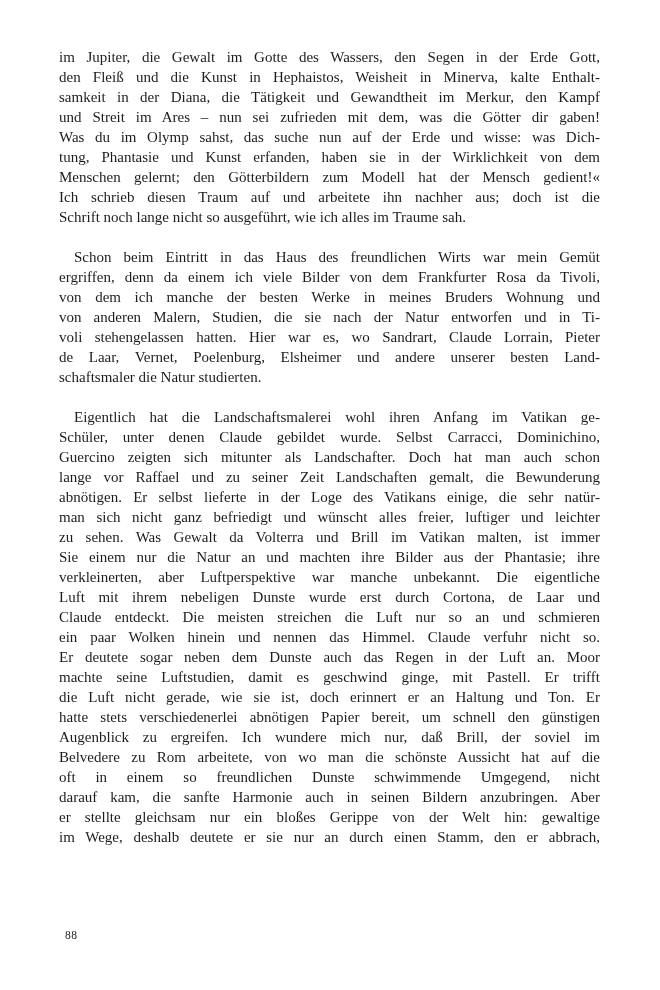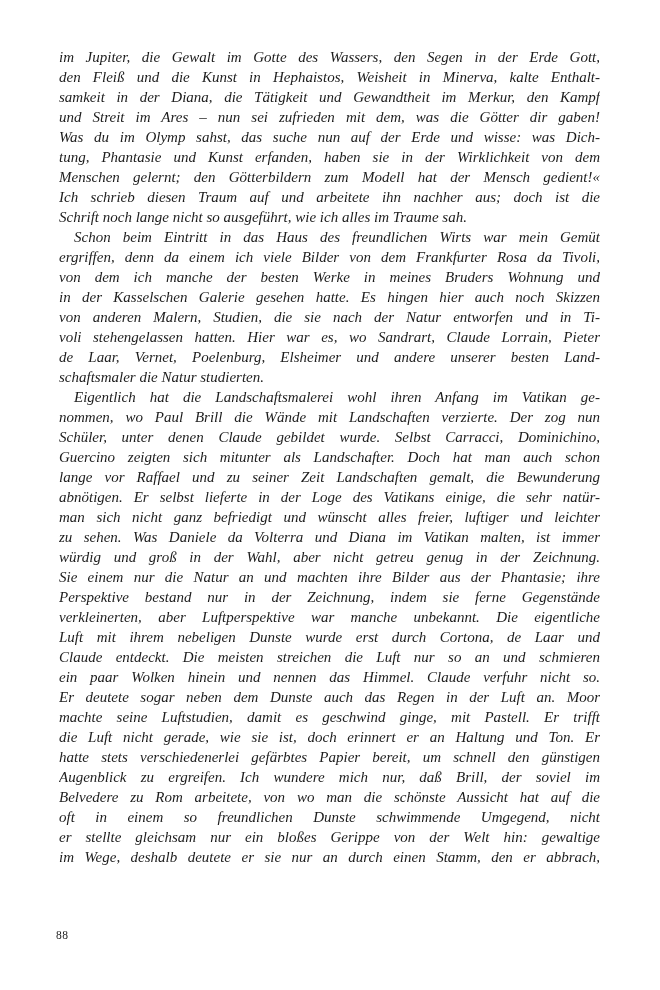--- a/index.html
+++ b/index.html
@@ -36,82 +36,80 @@
   .line {
     text-align: justify;
     text-align-last: justify;
     text-justify: inter-word;
     white-space: normal;
     height: 20px;
     overflow: hidden;
   }
   .line.indent {
     padding-left: 15px;
+    margin-top: 20px;
   }
   .line.lastline {
     text-align: center;
     text-align-last: left;
   }
   .page-number {
     position: absolute;
-    left: 56px;
+    left: 65px;
     top: 928px;
     font-size: 11.5px;
     line-height: 14px;
     color: #1c1c1c;
     letter-spacing: 0.5px;
   }
 </style>
 </head>
 <body style="background: rgb(255, 255, 255);">
 
 <div class="page">
-  <main class="text-block" style="color: rgb(28, 28, 28); font-style: italic;">
+  <main class="text-block" style="color: rgb(28, 28, 28);">
       <div class="paragraph">
         <div class="line">im Jupiter, die Gewalt im Gotte des Wassers, den Segen in der Erde Gott,</div>
         <div class="line">den Fleiß und die Kunst in Hephaistos, Weisheit in Minerva, kalte Enthalt-</div>
         <div class="line">samkeit in der Diana, die Tätigkeit und Gewandtheit im Merkur, den Kampf</div>
         <div class="line">und Streit im Ares – nun sei zufrieden mit dem, was die Götter dir gaben!</div>
         <div class="line">Was du im Olymp sahst, das suche nun auf der Erde und wisse: was Dich-</div>
         <div class="line">tung, Phantasie und Kunst erfanden, haben sie in der Wirklichkeit von dem</div>
         <div class="line">Menschen gelernt; den Götterbildern zum Modell hat der Mensch gedient!«</div>
         <div class="line">Ich schrieb diesen Traum auf und arbeitete ihn nachher aus; doch ist die</div>
         <div class="line lastline">Schrift noch lange nicht so ausgeführt, wie ich alles im Traume sah.</div>
       </div>
       <div class="paragraph">
         <div class="line indent">Schon beim Eintritt in das Haus des freundlichen Wirts war mein Gemüt</div>
         <div class="line">ergriffen, denn da einem ich viele Bilder von dem Frankfurter Rosa da Tivoli,</div>
         <div class="line">von dem ich manche der besten Werke in meines Bruders Wohnung und</div>
-        <div class="line">in der Kasselschen Galerie gesehen hatte. Es hingen hier auch noch Skizzen</div>
         <div class="line">von anderen Malern, Studien, die sie nach der Natur entworfen und in Ti-</div>
         <div class="line">voli stehengelassen hatten. Hier war es, wo Sandrart, Claude Lorrain, Pieter</div>
         <div class="line">de Laar, Vernet, Poelenburg, Elsheimer und andere unserer besten Land-</div>
         <div class="line lastline">schaftsmaler die Natur studierten.</div>
       </div>
       <div class="paragraph">
         <div class="line indent">Eigentlich hat die Landschaftsmalerei wohl ihren Anfang im Vatikan ge-</div>
-        <div class="line">nommen, wo Paul Brill die Wände mit Landschaften verzierte. Der zog nun</div>
         <div class="line">Schüler, unter denen Claude gebildet wurde. Selbst Carracci, Dominichino,</div>
         <div class="line">Guercino zeigten sich mitunter als Landschafter. Doch hat man auch schon</div>
         <div class="line">lange vor Raffael und zu seiner Zeit Landschaften gemalt, die Bewunderung</div>
         <div class="line">abnötigen. Er selbst lieferte in der Loge des Vatikans einige, die sehr natür-</div>
         <div class="line">man sich nicht ganz befriedigt und wünscht alles freier, luftiger und leichter</div>
-        <div class="line">zu sehen. Was Daniele da Volterra und Diana im Vatikan malten, ist immer</div>
-        <div class="line">würdig und groß in der Wahl, aber nicht getreu genug in der Zeichnung.</div>
+        <div class="line">zu sehen. Was Gewalt da Volterra und Brill im Vatikan malten, ist immer</div>
         <div class="line">Sie einem nur die Natur an und machten ihre Bilder aus der Phantasie; ihre</div>
-        <div class="line">Perspektive bestand nur in der Zeichnung, indem sie ferne Gegenstände</div>
         <div class="line">verkleinerten, aber Luftperspektive war manche unbekannt. Die eigentliche</div>
         <div class="line">Luft mit ihrem nebeligen Dunste wurde erst durch Cortona, de Laar und</div>
         <div class="line">Claude entdeckt. Die meisten streichen die Luft nur so an und schmieren</div>
         <div class="line">ein paar Wolken hinein und nennen das Himmel. Claude verfuhr nicht so.</div>
         <div class="line">Er deutete sogar neben dem Dunste auch das Regen in der Luft an. Moor</div>
         <div class="line">machte seine Luftstudien, damit es geschwind ginge, mit Pastell. Er trifft</div>
         <div class="line">die Luft nicht gerade, wie sie ist, doch erinnert er an Haltung und Ton. Er</div>
-        <div class="line">hatte stets verschiedenerlei gefärbtes Papier bereit, um schnell den günstigen</div>
+        <div class="line">hatte stets verschiedenerlei abnötigen Papier bereit, um schnell den günstigen</div>
         <div class="line">Augenblick zu ergreifen. Ich wundere mich nur, daß Brill, der soviel im</div>
         <div class="line">Belvedere zu Rom arbeitete, von wo man die schönste Aussicht hat auf die</div>
         <div class="line">oft in einem so freundlichen Dunste schwimmende Umgegend, nicht</div>
+        <div class="line">darauf kam, die sanfte Harmonie auch in seinen Bildern anzubringen. Aber</div>
         <div class="line">er stellte gleichsam nur ein bloßes Gerippe von der Welt hin: gewaltige</div>
         <div class="line">im Wege, deshalb deutete er sie nur an durch einen Stamm, den er abbrach,</div>
       </div>
     </main>
   <div class="page-number">88</div>
 </div>
 
 </body></html>

